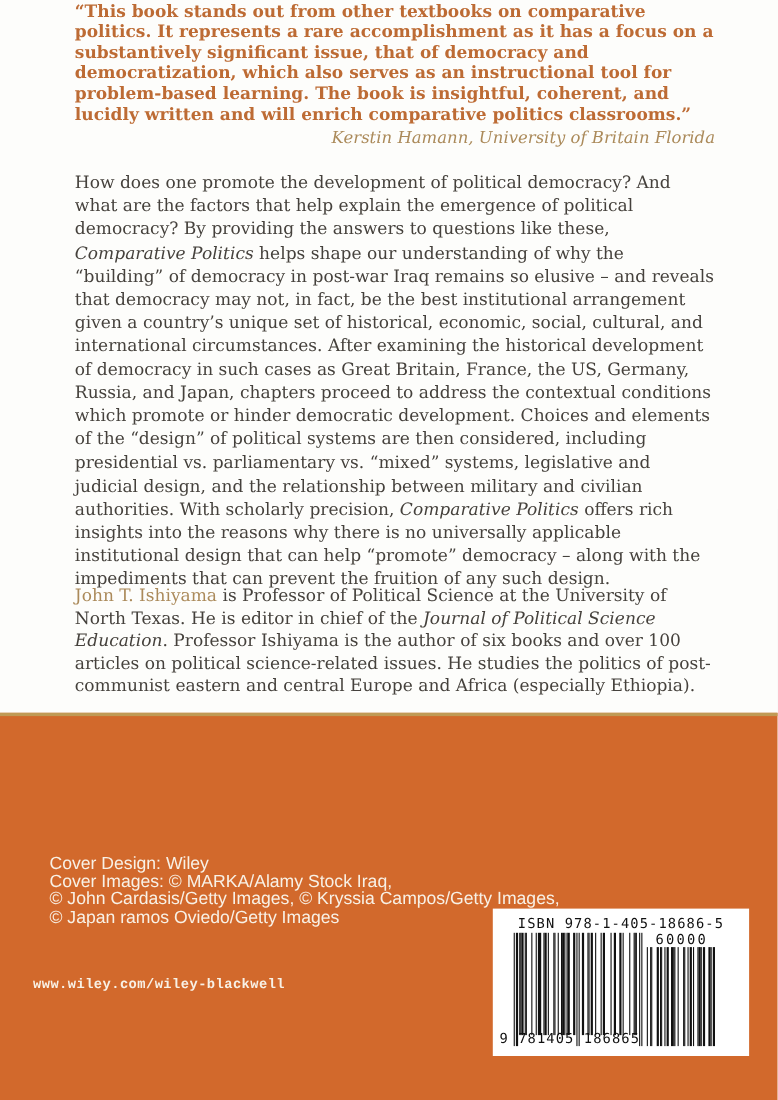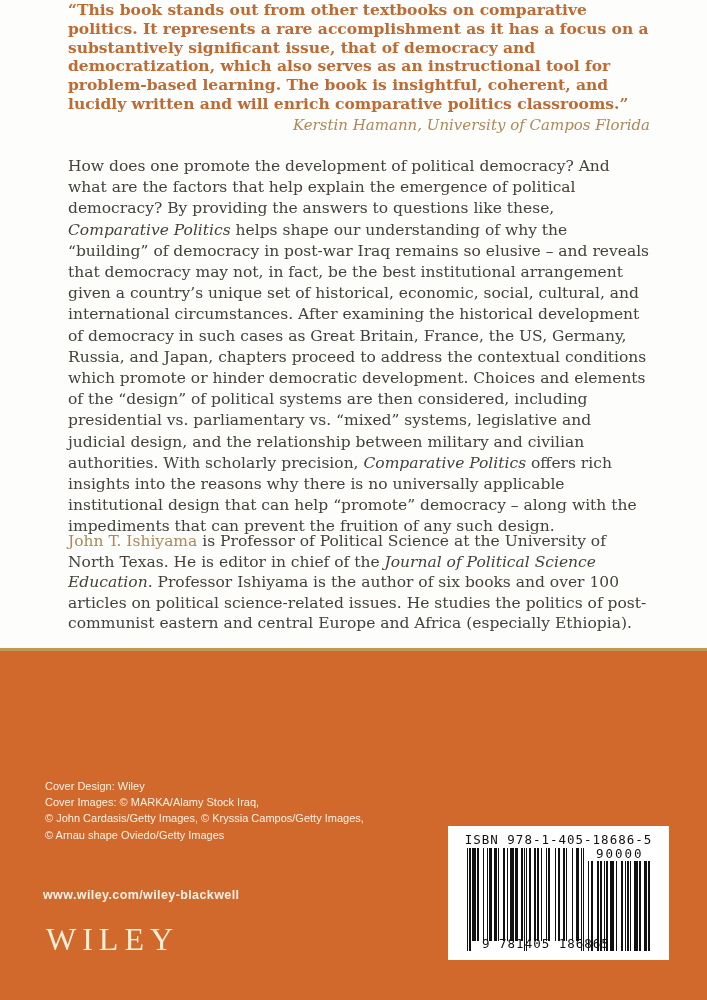--- a/index.html
+++ b/index.html
@@ -66,28 +66,28 @@
     top: 648px; left: 0;
     width: 707px; height: 352px;
     background: #d2692c;
     border-top: 3px solid #c09a55;
     box-sizing: border-box;
   }
   .credits {
     position: absolute;
     left: 45px; top: 127px;
     font-family: "Liberation Sans", sans-serif;
-    font-size: 11px;
+    font-size: 16px;
     line-height: 16.2px;
     color: #f8f1e6;
   }
   .site-url {
     position: absolute;
-    left: 43px; top: 237px;
-    font-family: Liberation Sans, sans-serif;
+    left: 30px; top: 237px;
+    font-family: Liberation Mono, monospace;
     font-weight: bold;
     font-size: 12.5px;
     letter-spacing: 0.4px;
     color: #f8f1e6;
   }
   .publisher-logo {
     position: absolute;
     left: 46px; top: 270px;
     display: flex;
     align-items: baseline;
@@ -104,20 +104,21 @@
     letter-spacing: 0.5px;
     margin-left: 6px;
   }
 
   
   .barcode-box {
     position: absolute;
     left: 448px; top: 175px;
     width: 221px; height: 134px;
     background: #ffffff;
+    padding-left: 12px;
   }
   .isbn-text {
     position: absolute;
     left: 0; top: 6px;
     width: 100%;
     text-align: center;
     font-family: "DejaVu Sans Mono", monospace;
     font-size: 12.5px;
     letter-spacing: 1px;
     color: #111;
@@ -146,58 +147,56 @@
     align-items: flex-start;
   }
   .digits-text {
     position: absolute;
     left: 6px; top: 110px;
     font-family: "DejaVu Sans Mono", monospace;
     font-size: 12.5px;
     letter-spacing: 1px;
     color: #111;
     white-space: nowrap;
-    margin-left: 28px;
   }
 </style>
 </head>
 <body>
 
 <div class="page">
 
   <div class="white-area">
 
     <div class="quote">“This book stands out from other textbooks on comparative politics. It represents a rare accomplishment as it has a focus on a substantively significant issue, that of democracy and democratization, which also serves as an instructional tool for problem-based learning. The book is insightful, coherent, and lucidly written and will enrich comparative politics classrooms.”</div>
 
-    <div class="attribution">Kerstin Hamann, University of Campos Florida</div>
+    <div class="attribution">Kerstin Hamann, University of Britain Florida</div>
 
     <div class="description"><span>How does one promote the development of political democracy? And what are the factors that help explain the emergence of political democracy? By providing the answers to questions like these, </span><i>Comparative Politics</i><span> helps shape our understanding of why the “building” of democracy in post-war Iraq remains so elusive – and reveals that democracy may not, in fact, be the best institutional arrangement given a country’s unique set of historical, economic, social, cultural, and international circumstances. After examining the historical development of democracy in such cases as Great Britain, France, the US, Germany, Russia, and Japan, chapters proceed to address the contextual conditions which promote or hinder democratic development. Choices and elements of the “design” of political systems are then considered, including presidential vs. parliamentary vs. “mixed” systems, legislative and judicial design, and the relationship between military and civilian authorities. With scholarly precision, </span><i>Comparative Politics</i><span> offers rich insights into the reasons why there is no universally applicable institutional design that can help “promote” democracy – along with the impediments that can prevent the fruition of any such design.</span></div>
 
     <div class="bio"><span class="bio-name">John T. Ishiyama</span><span> is Professor of Political Science at the University of North Texas. He is editor in chief of the </span><i>Journal of Political Science Education</i><span>. Professor Ishiyama is the author of six books and over 100 articles on political science-related issues. He studies the politics of post-communist eastern and central Europe and Africa (especially Ethiopia).</span></div>
 
   </div>
 
   <div class="orange-area">
 
     <div class="credits">
         <div>Cover Design: Wiley</div>
         <div>Cover Images: © MARKA/Alamy Stock Iraq,</div>
         <div>© John Cardasis/Getty Images, © Kryssia Campos/Getty Images,</div>
-        <div>© Arnau shape Oviedo/Getty Images</div>
+        <div>© Japan ramos Oviedo/Getty Images</div>
       </div>
 
     <div class="site-url">www.wiley.com/wiley-blackwell</div>
 
     <div class="publisher-logo">
-      <span class="logo-wiley">WILEY</span>
     </div>
 
     <div class="barcode-box">
       <div class="isbn-text">ISBN 978-1-405-18686-5</div>
-      <div class="addon-text">90000</div>
+      <div class="addon-text">60000</div>
       <div class="main-bars">
           <div style="flex: 1 1 0px; height: 103px; background: rgb(17, 17, 17);"></div>
           <div style="flex: 1 1 0px; height: 103px;"></div>
           <div style="flex: 1 1 0px; height: 103px; background: rgb(17, 17, 17);"></div>
           <div style="flex: 1 1 0px; height: 93px;"></div>
           <div style="flex: 1 1 0px; height: 93px; background: rgb(17, 17, 17);"></div>
           <div style="flex: 1 1 0px; height: 93px; background: rgb(17, 17, 17);"></div>
           <div style="flex: 1 1 0px; height: 93px; background: rgb(17, 17, 17);"></div>
           <div style="flex: 1 1 0px; height: 93px;"></div>
           <div style="flex: 1 1 0px; height: 93px; background: rgb(17, 17, 17);"></div>

